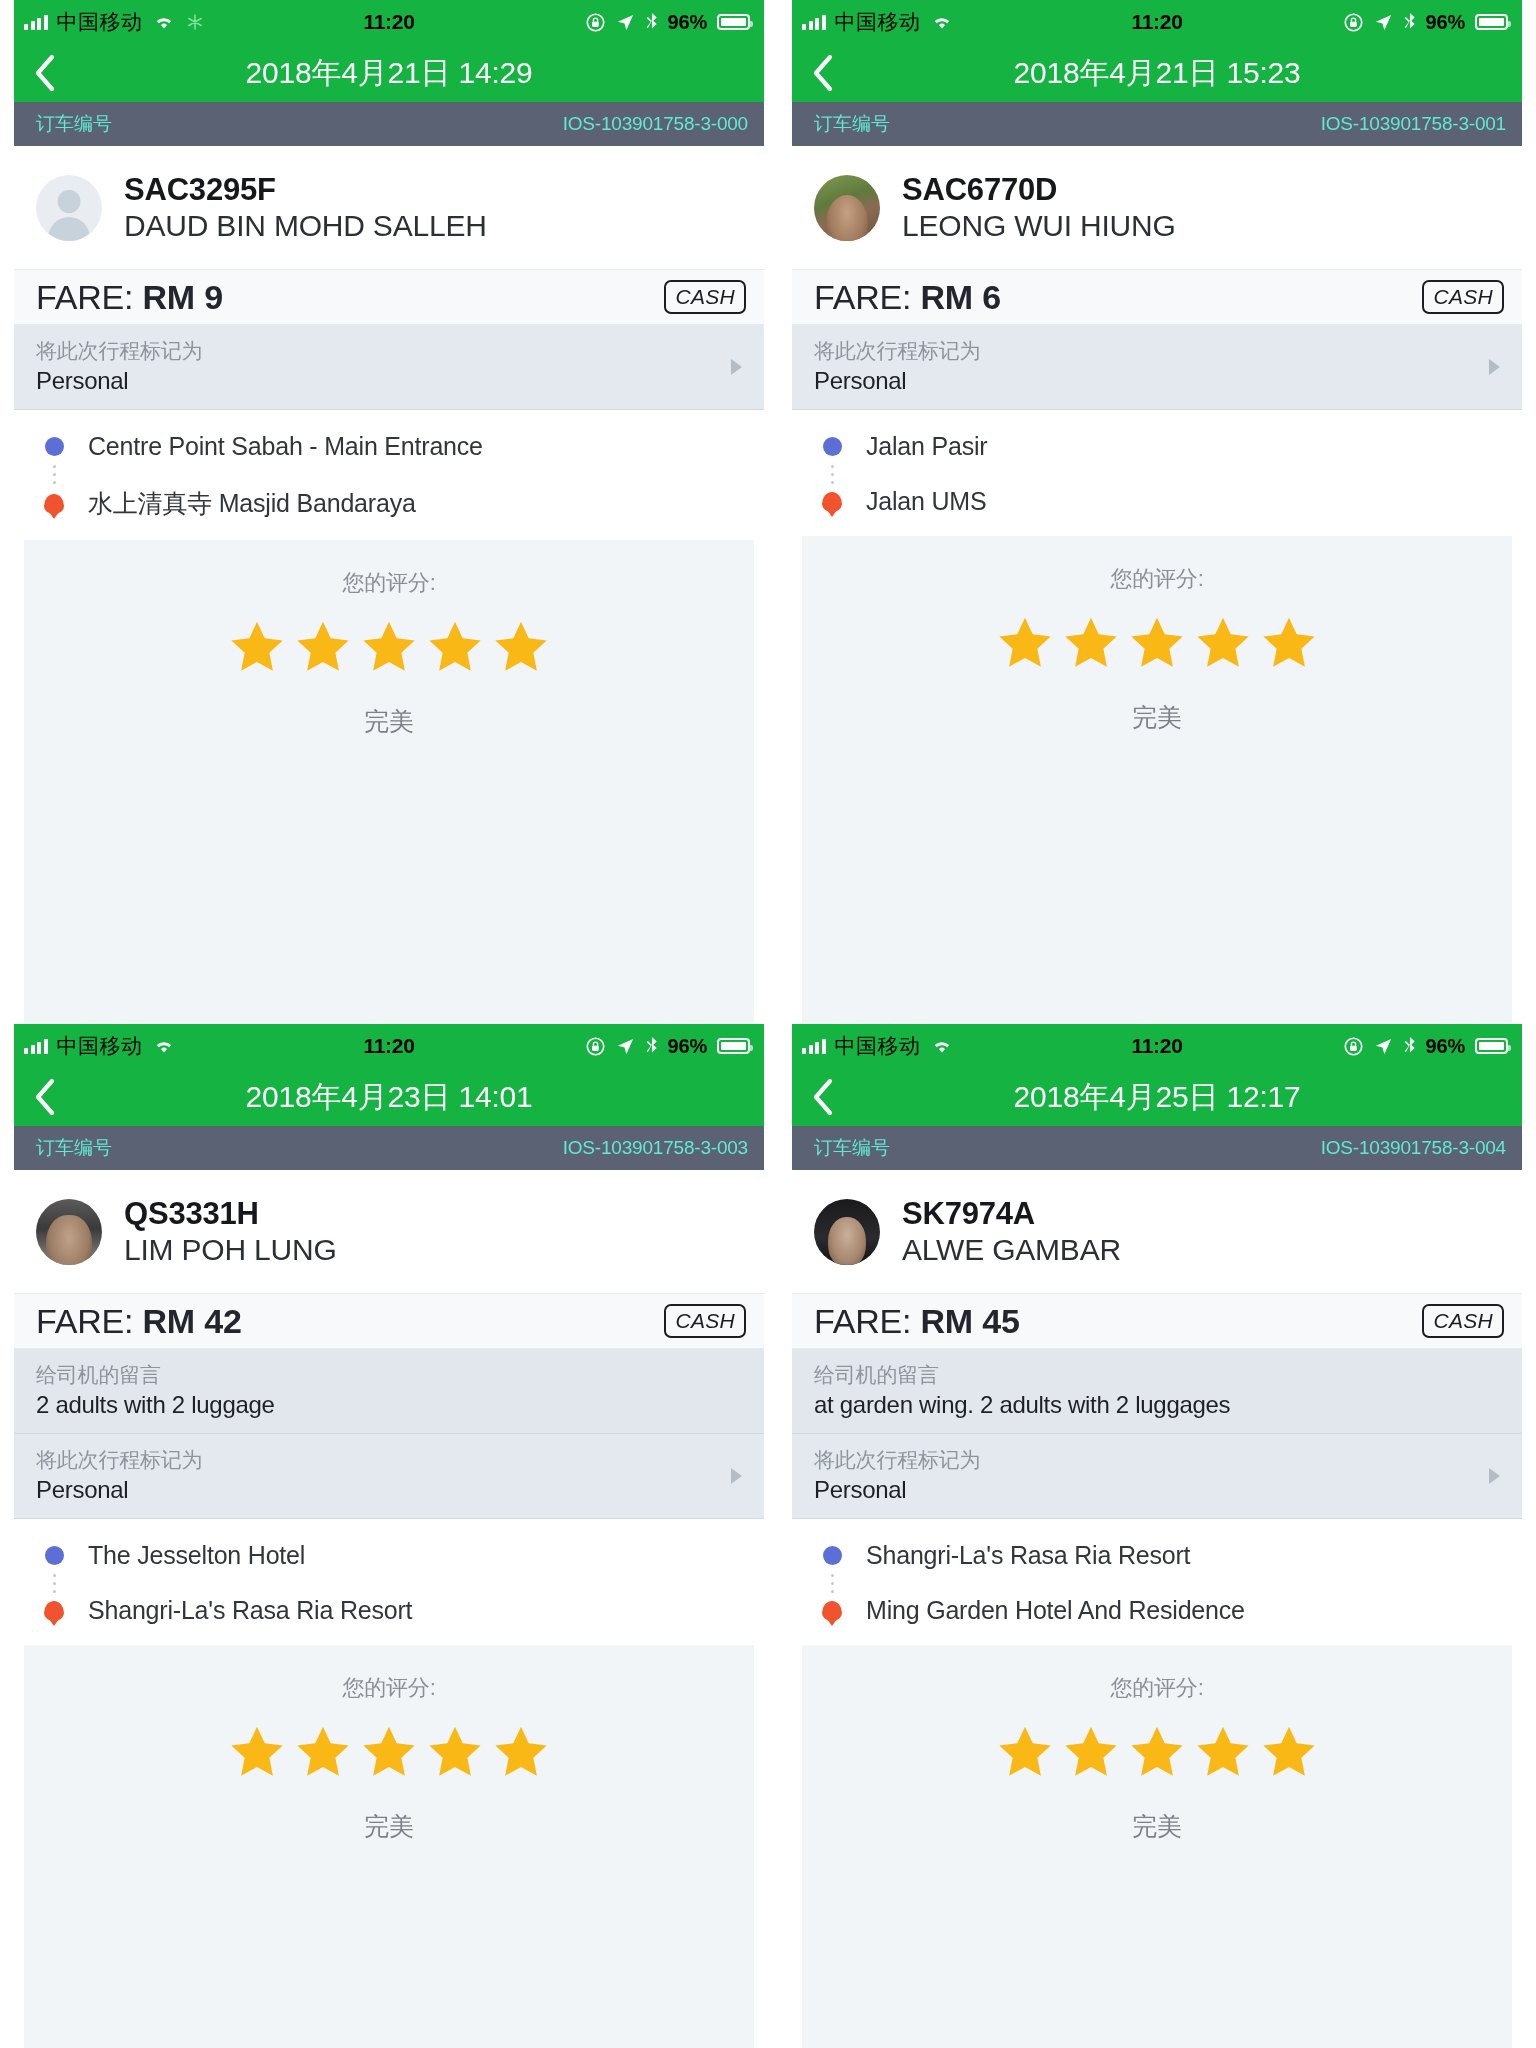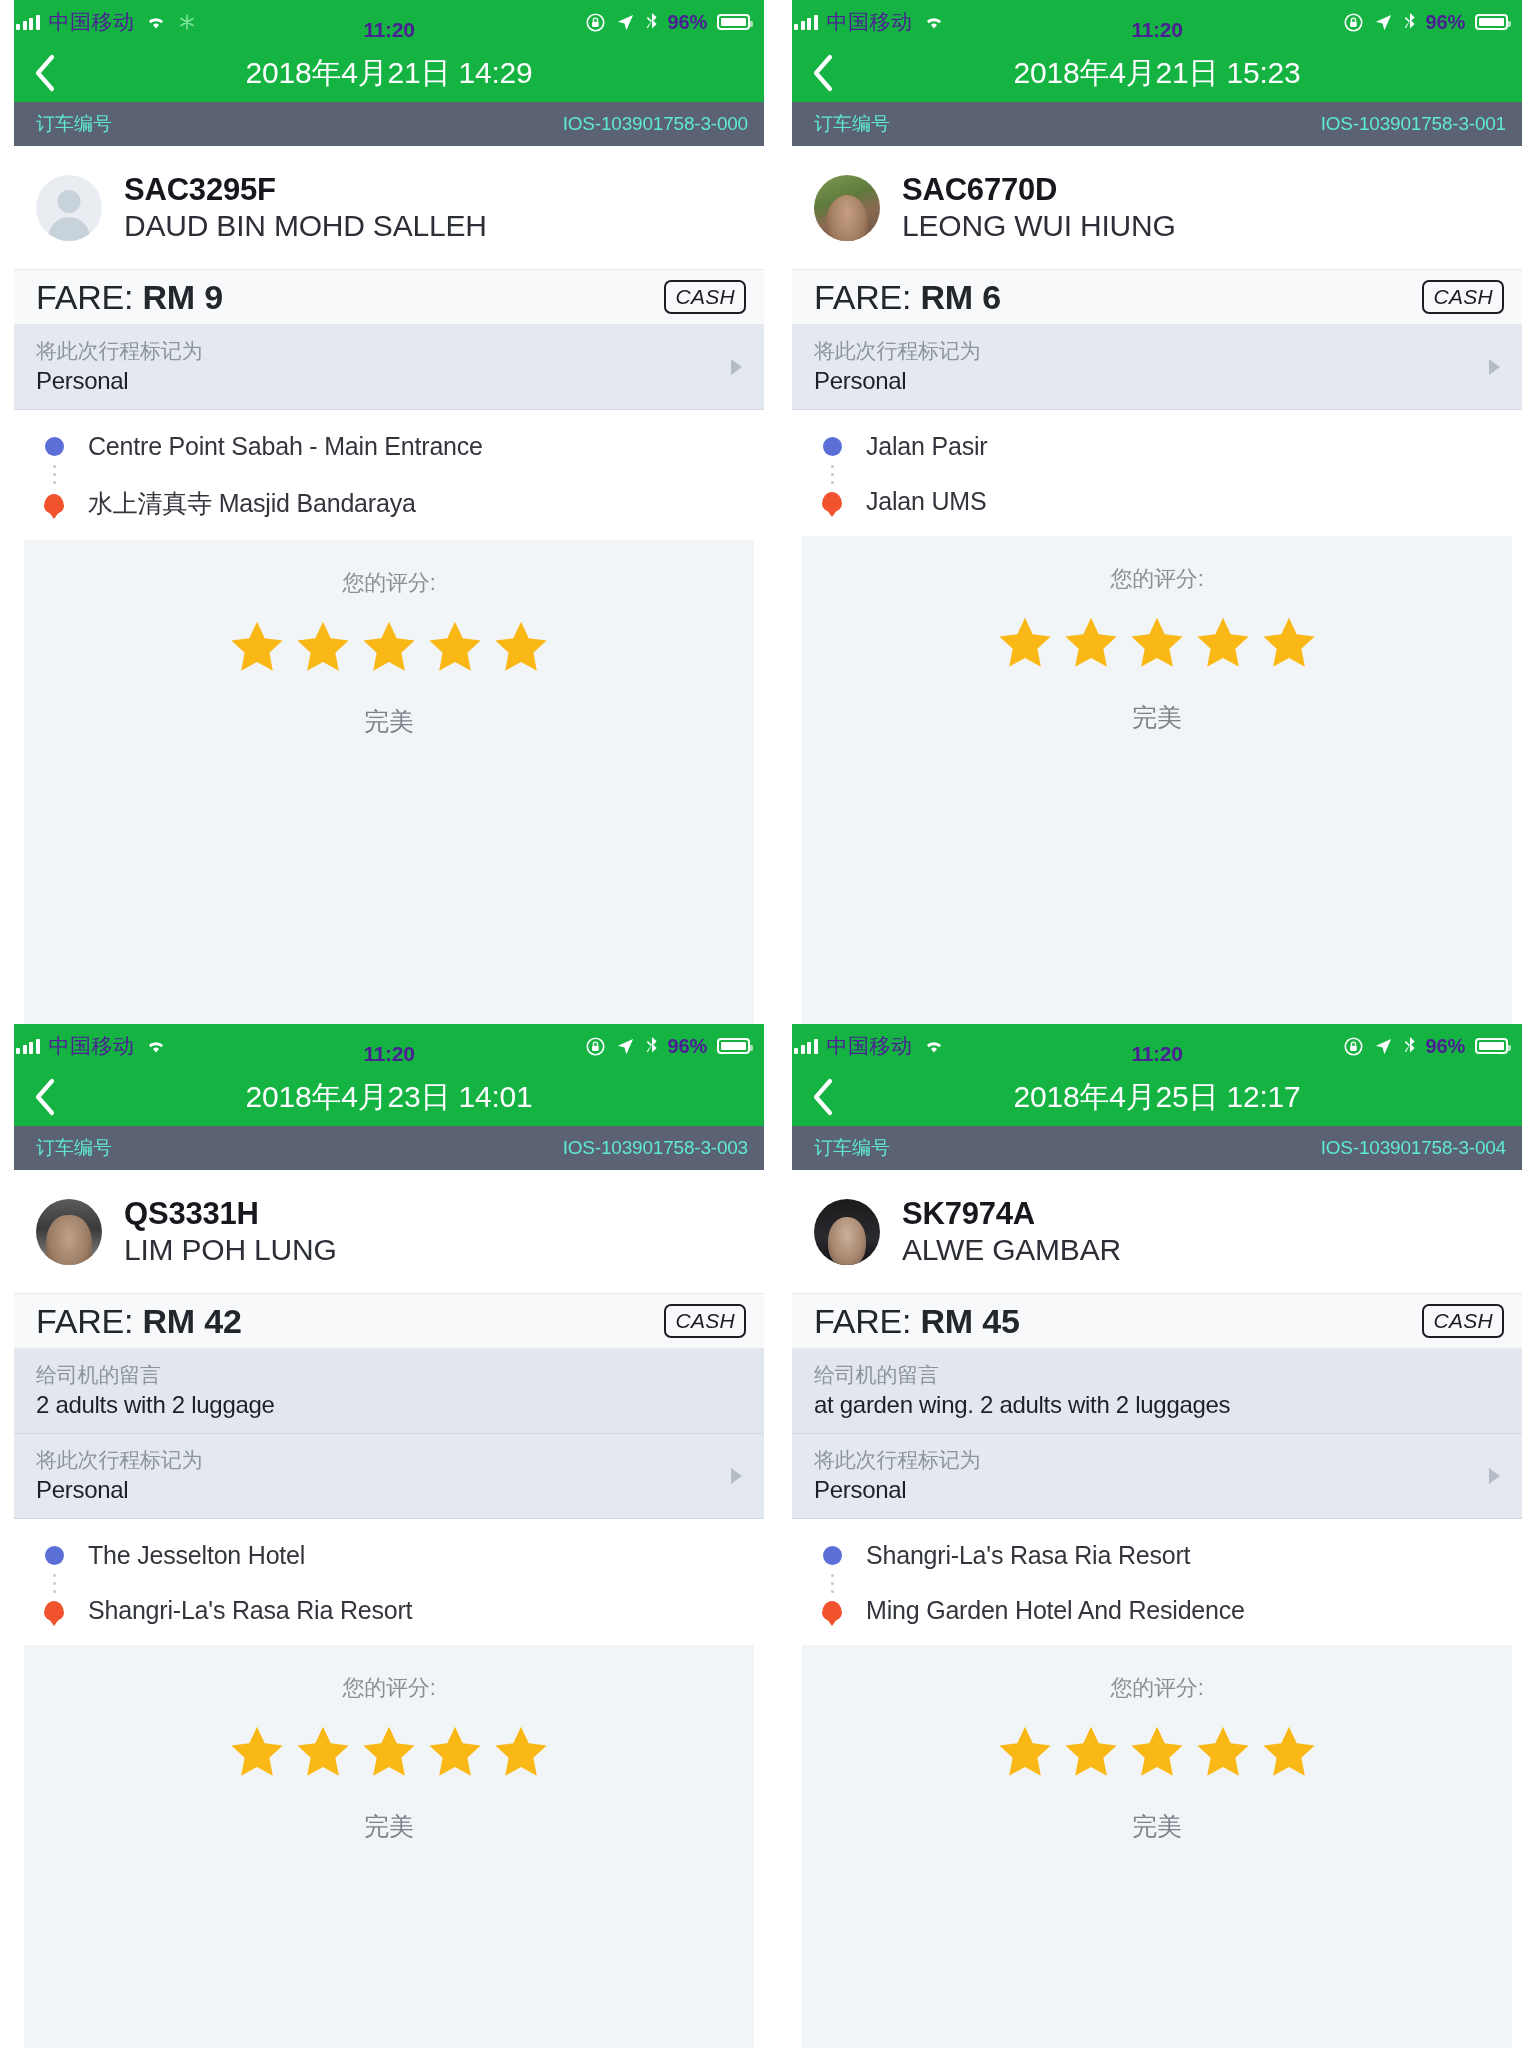--- a/index.html
+++ b/index.html
@@ -24,33 +24,33 @@
   }
   .panel.pad-l { padding-left: 14px; padding-right: 16px; }
   .panel.pad-r { padding-left: 12px; padding-right: 14px; }
 
   
   .statusbar {
     height: 44px;
     background: #14b342;
     display: flex;
     align-items: center;
-    color: #4c1d95;
+    color: #000000;
     font-size: 21px;
-    padding: 0 14px 0 2px;
+    padding: 0 14px 0 10px;
     position: relative;
     flex: none;
   }
   .sb-left { display: flex; align-items: center; gap: 9px; }
   .sb-right {
     position: absolute; right: 14px; top: 0; height: 44px;
     display: flex; align-items: center; gap: 10px;
   }
   .sb-time {
-    position: absolute; left: 0; right: 0; top: 8px; height: 44px;
+    position: absolute; left: 0; right: 0; top: 0; height: 44px;
     display: flex; align-items: center; justify-content: center;
     font-size: 21px; font-weight: bold; letter-spacing: -0.3px;
   }
   .carrier { font-size: 21px; letter-spacing: 0.5px; }
   .bars { display: flex; align-items: flex-end; gap: 2.5px; height: 16px; }
   .bars i { display:block; width: 4px; background: #fff; border-radius: 1px; }
   .bars i:nth-child(1){ height: 6px; }
   .bars i:nth-child(2){ height: 9px; }
   .bars i:nth-child(3){ height: 12px; }
   .bars i:nth-child(4){ height: 15px; }

